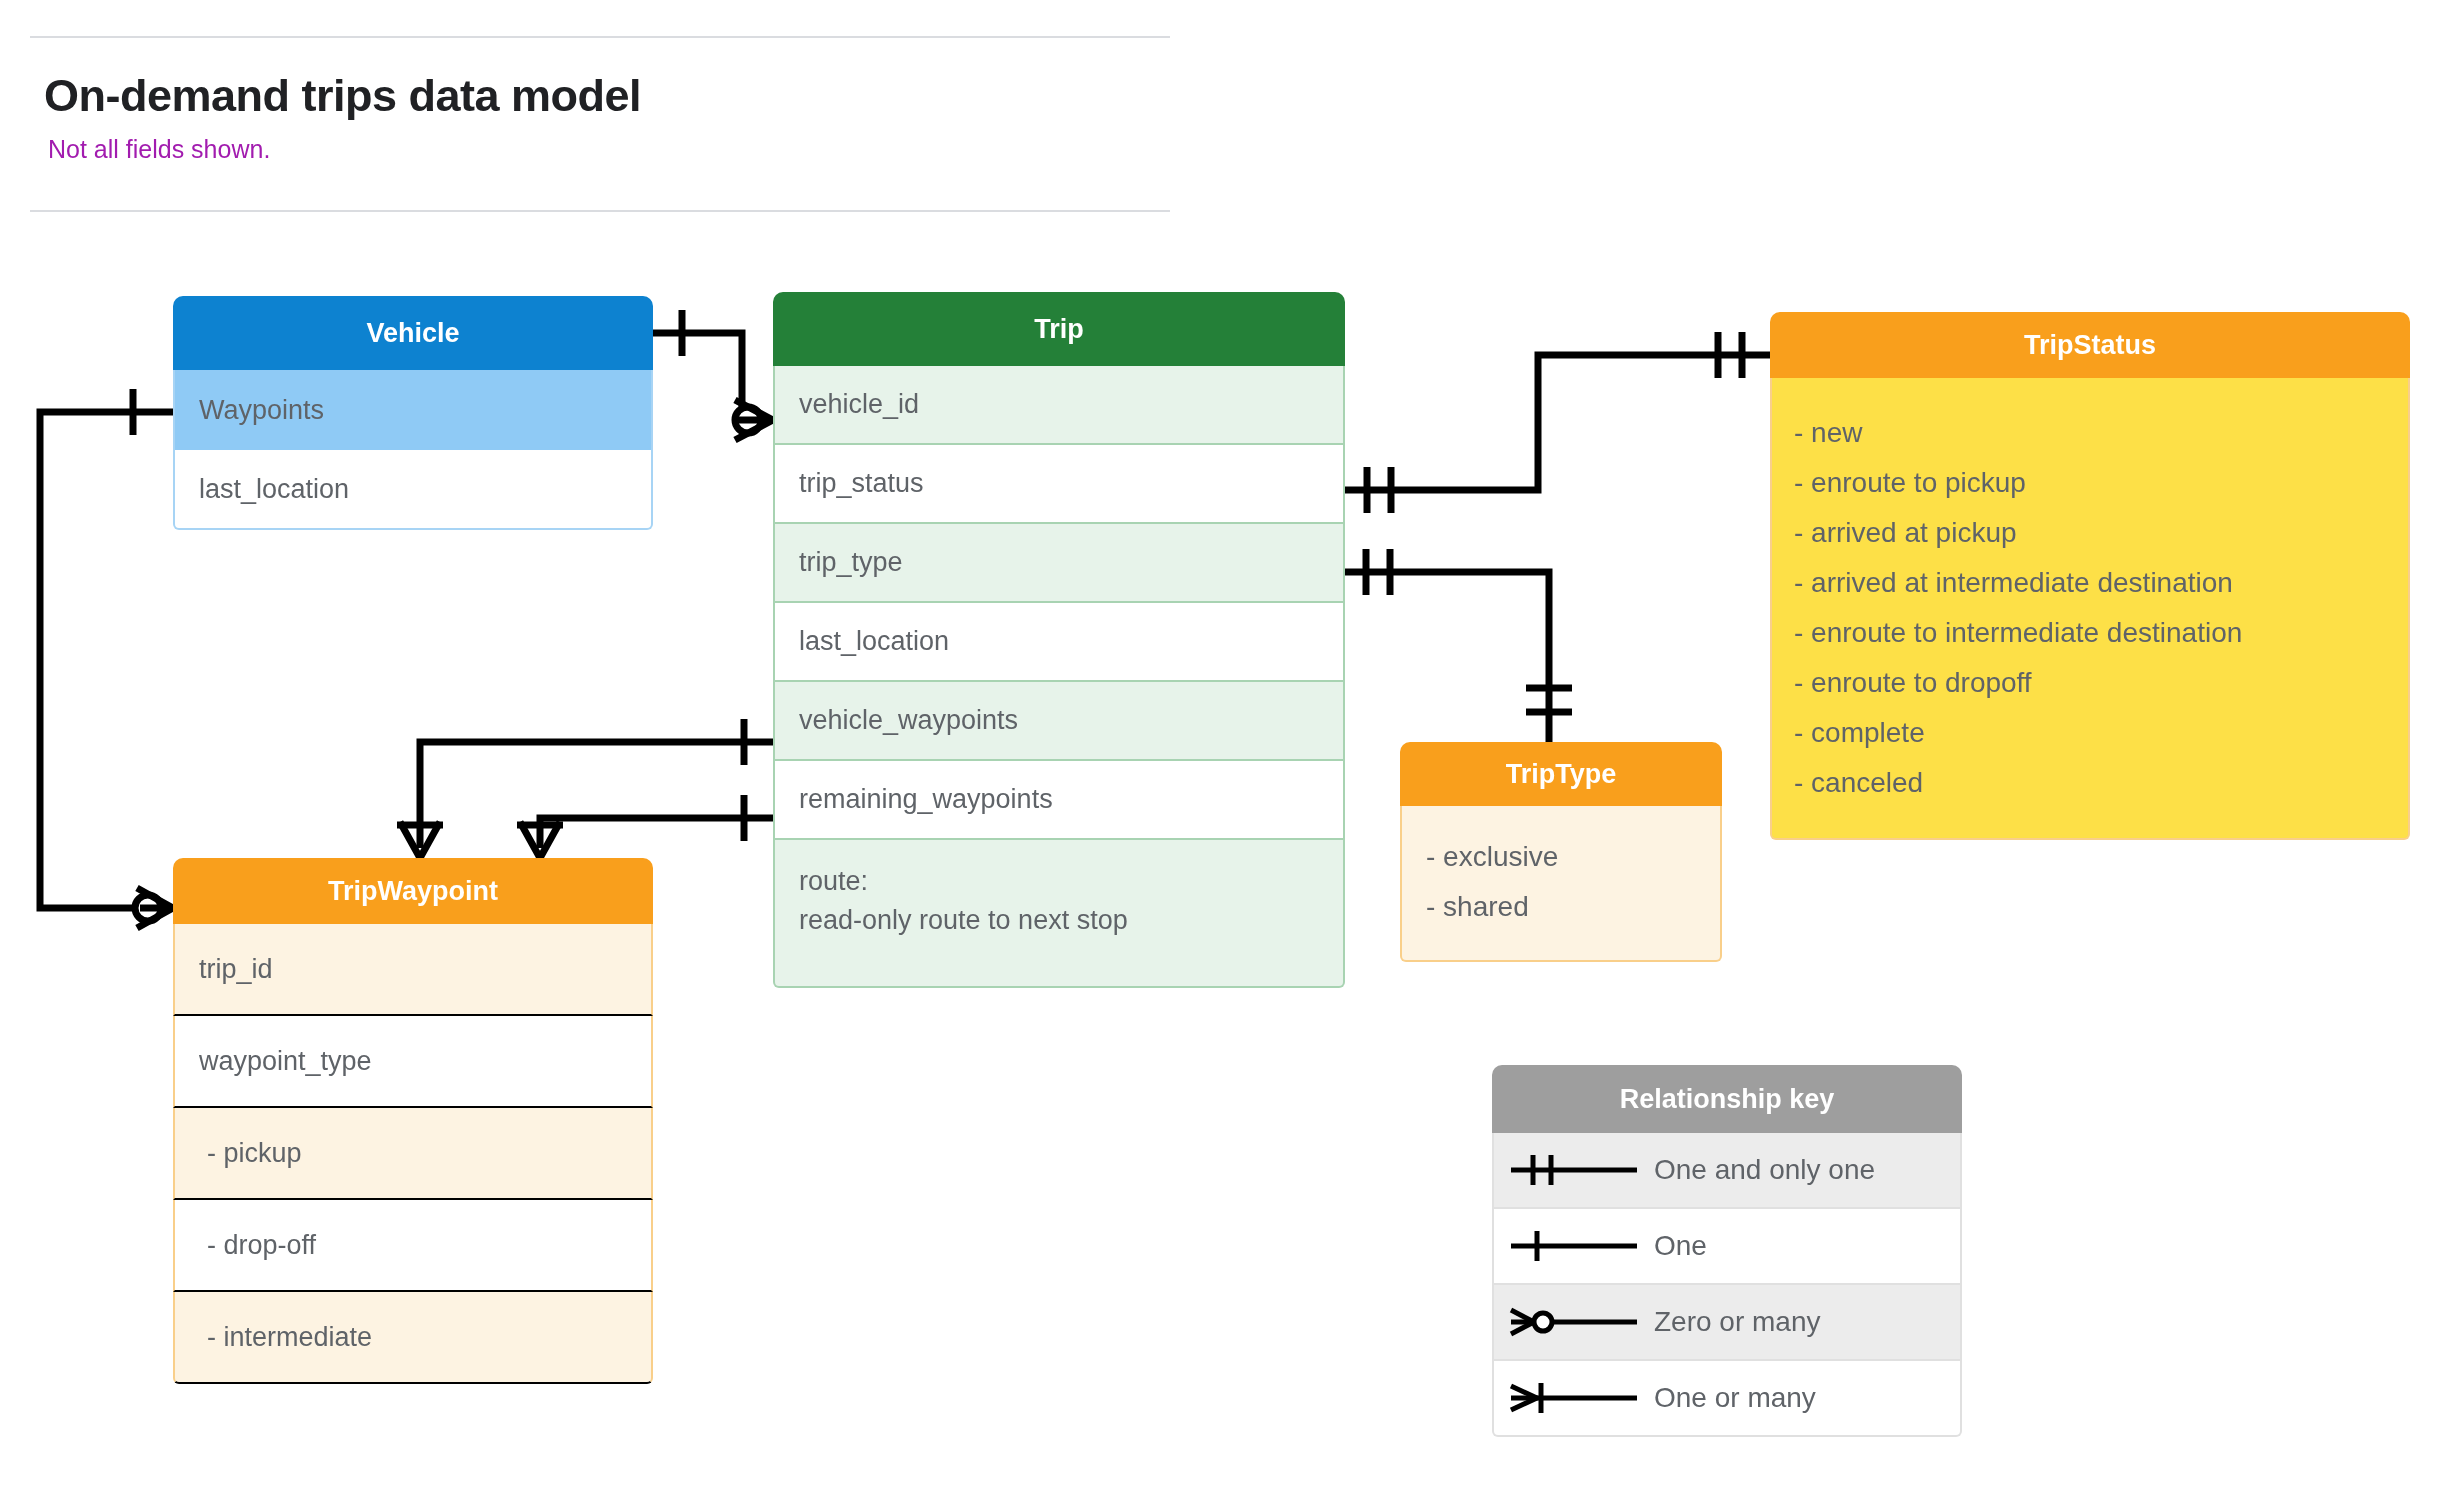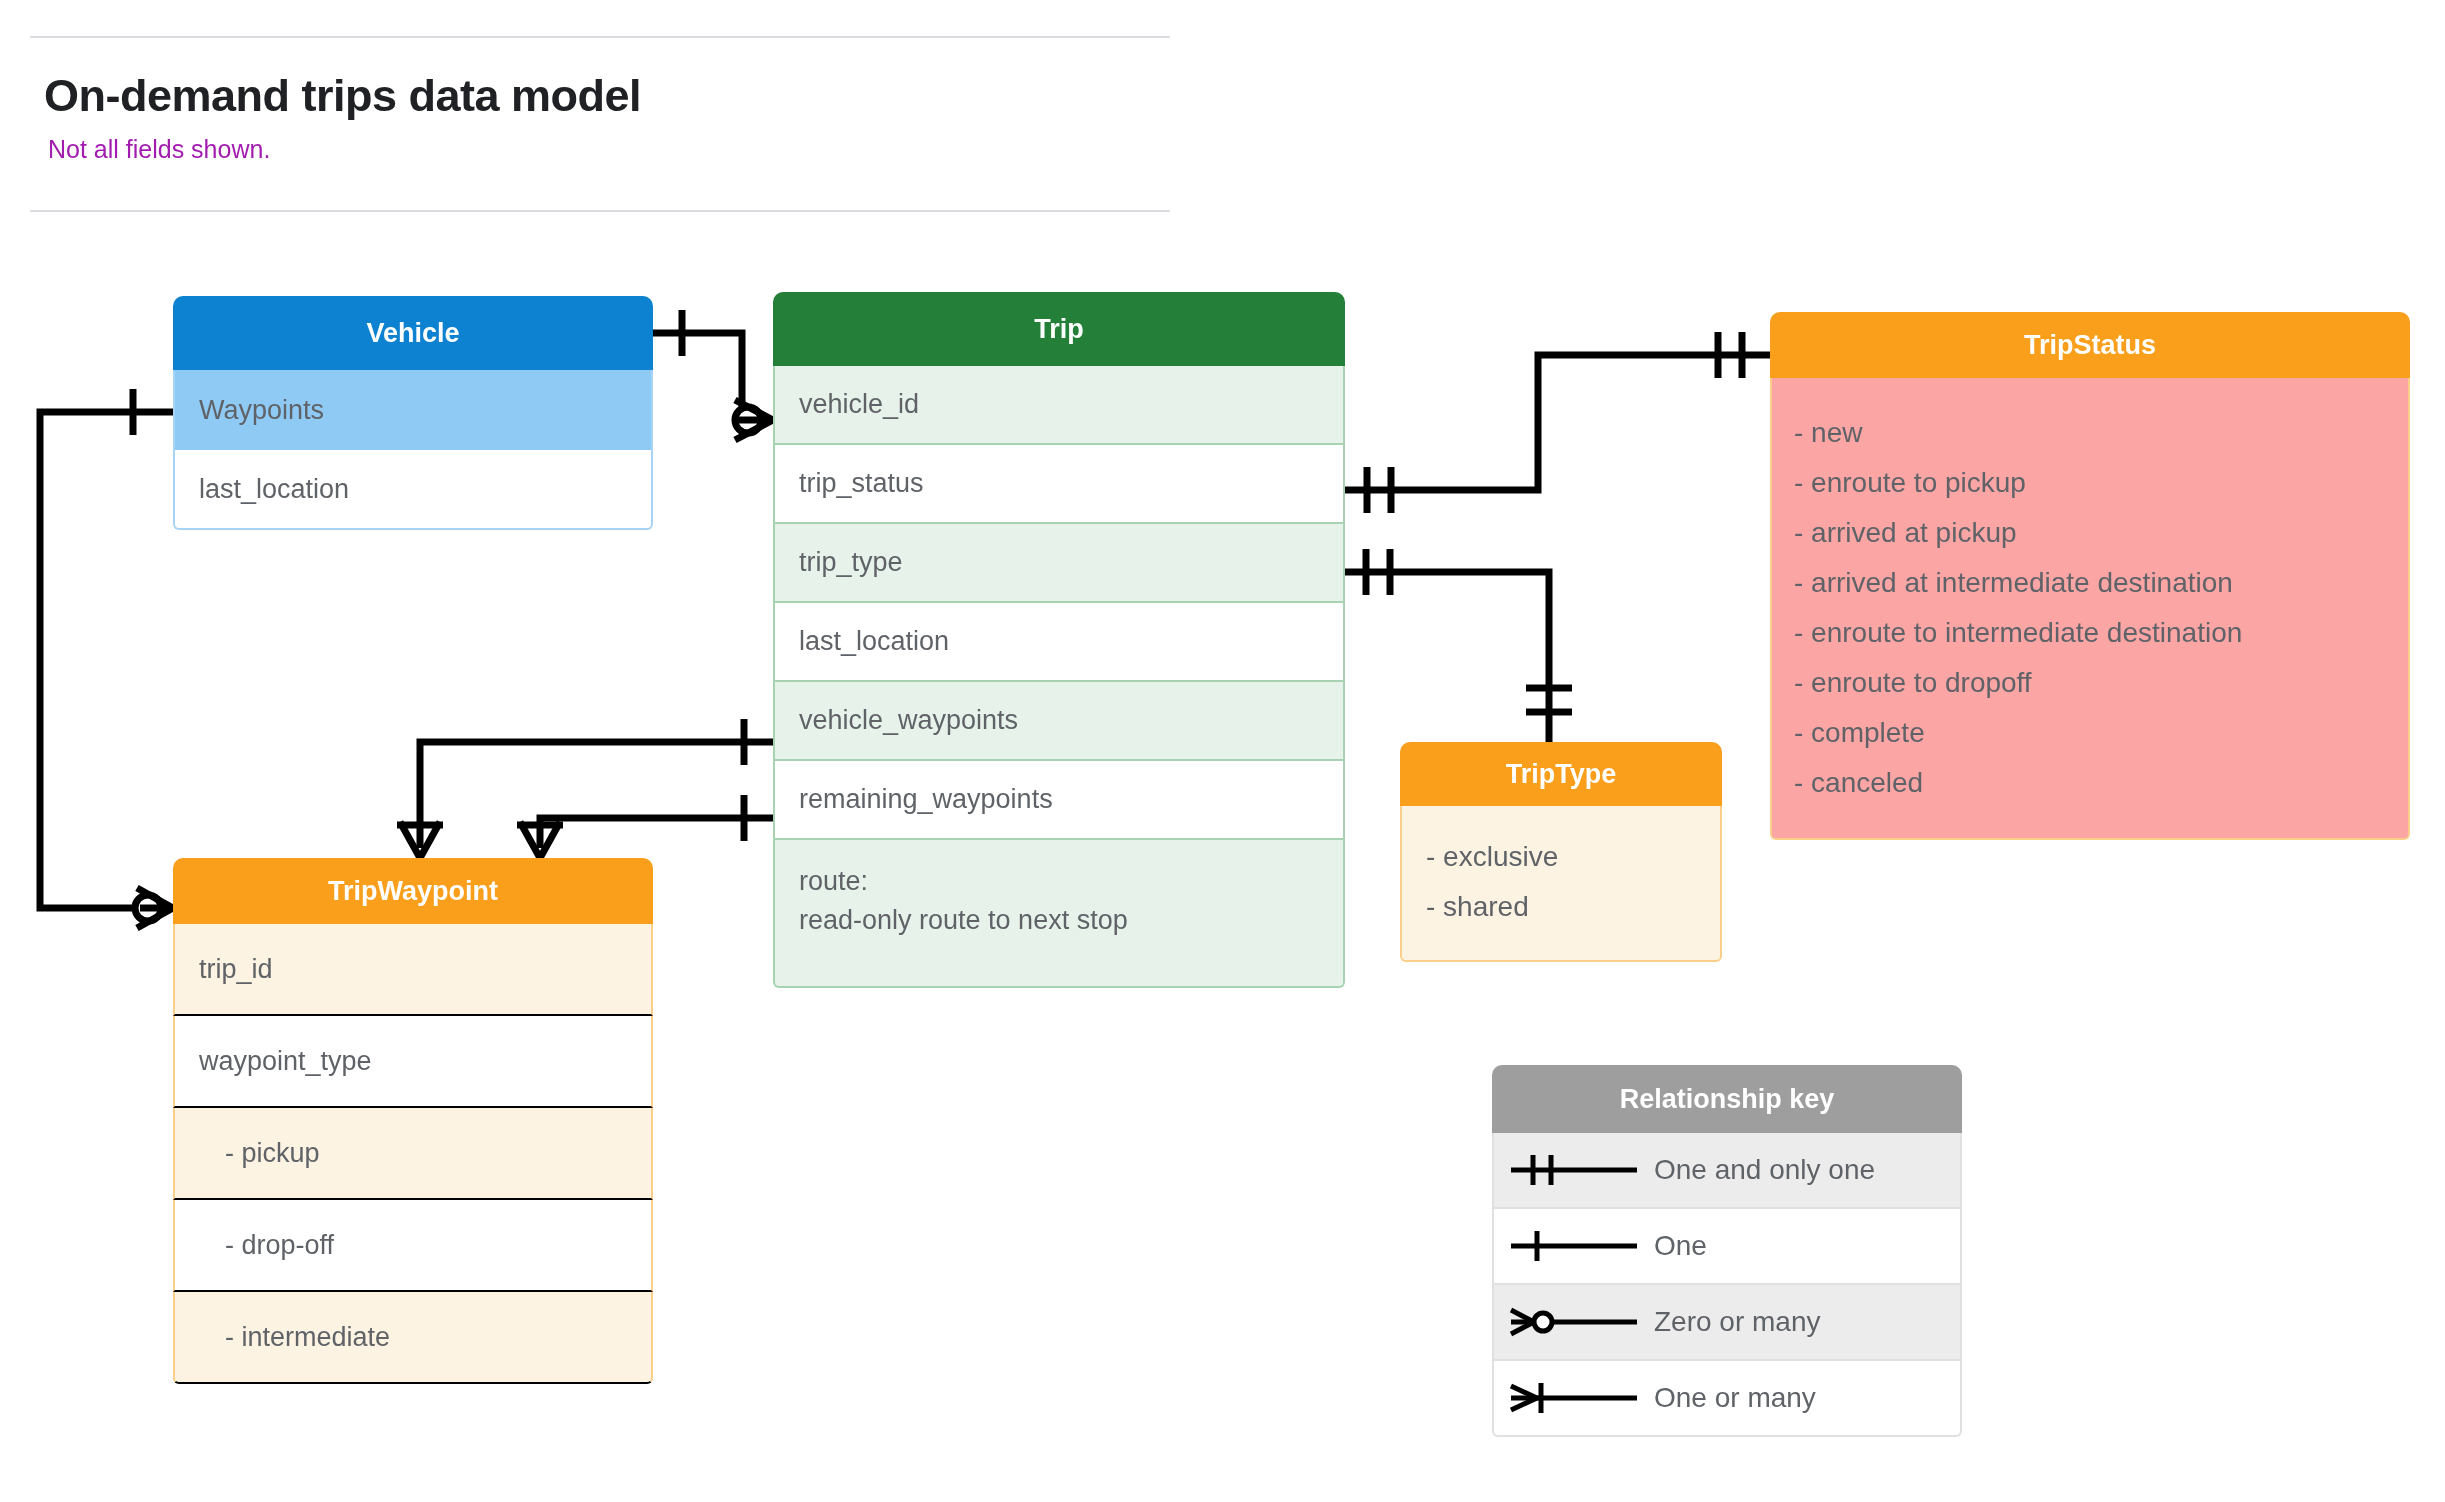--- a/index.html
+++ b/index.html
@@ -36,26 +36,26 @@
   #ent-trip .plain{background:#fff;}
   #ent-trip .last{height:148px;border-radius:0 0 6px 6px;}
 
   
   #ent-tripwaypoint{left:173px;top:858px;width:480px;}
   #ent-tripwaypoint .ehead{background:#f99f1c;height:66px;}
   #ent-tripwaypoint .erow{height:92px;border-left:2px solid #f9cf8a;border-right:2px solid #f9cf8a;border-bottom:2px solid #000000;}
   #ent-tripwaypoint .shade{background:#fdf3e2;}
   #ent-tripwaypoint .plain{background:#fff;}
   #ent-tripwaypoint .last{border-radius:0 0 6px 6px;}
-  #ent-tripwaypoint .indent{padding-left:50px;text-align:right;}
+  #ent-tripwaypoint .indent{padding-left:32px;text-align:right;}
 
   
   #ent-tripstatus{left:1770px;top:312px;width:640px;}
   #ent-tripstatus .ehead{background:#f99f1c;height:66px;}
-  #ent-tripstatus .body{background:#fca5a5;border:2px solid #f9cf8a;border-top:none;border-radius:0 0 6px 6px;padding:30px 0 30px 22px;box-sizing:border-box;}
+  #ent-tripstatus .body{background:#fde047;border:2px solid #f9cf8a;border-top:none;border-radius:0 0 6px 6px;padding:30px 0 30px 22px;box-sizing:border-box;}
   #ent-tripstatus .li{font-size:28px;color:#5f6368;line-height:50px;white-space:nowrap;}
 
   
   #ent-triptype{left:1400px;top:742px;width:322px;}
   #ent-triptype .ehead{background:#f99f1c;height:64px;}
   #ent-triptype .body{background:#fdf3e2;border:2px solid #f9cf8a;border-top:none;border-radius:0 0 6px 6px;padding:26px 0 28px 24px;box-sizing:border-box;}
   #ent-triptype .li{font-size:28px;color:#5f6368;line-height:50px;white-space:nowrap;}
 
   
   #legend{position:absolute;left:1492px;top:1065px;width:470px;border-radius:12px;}

